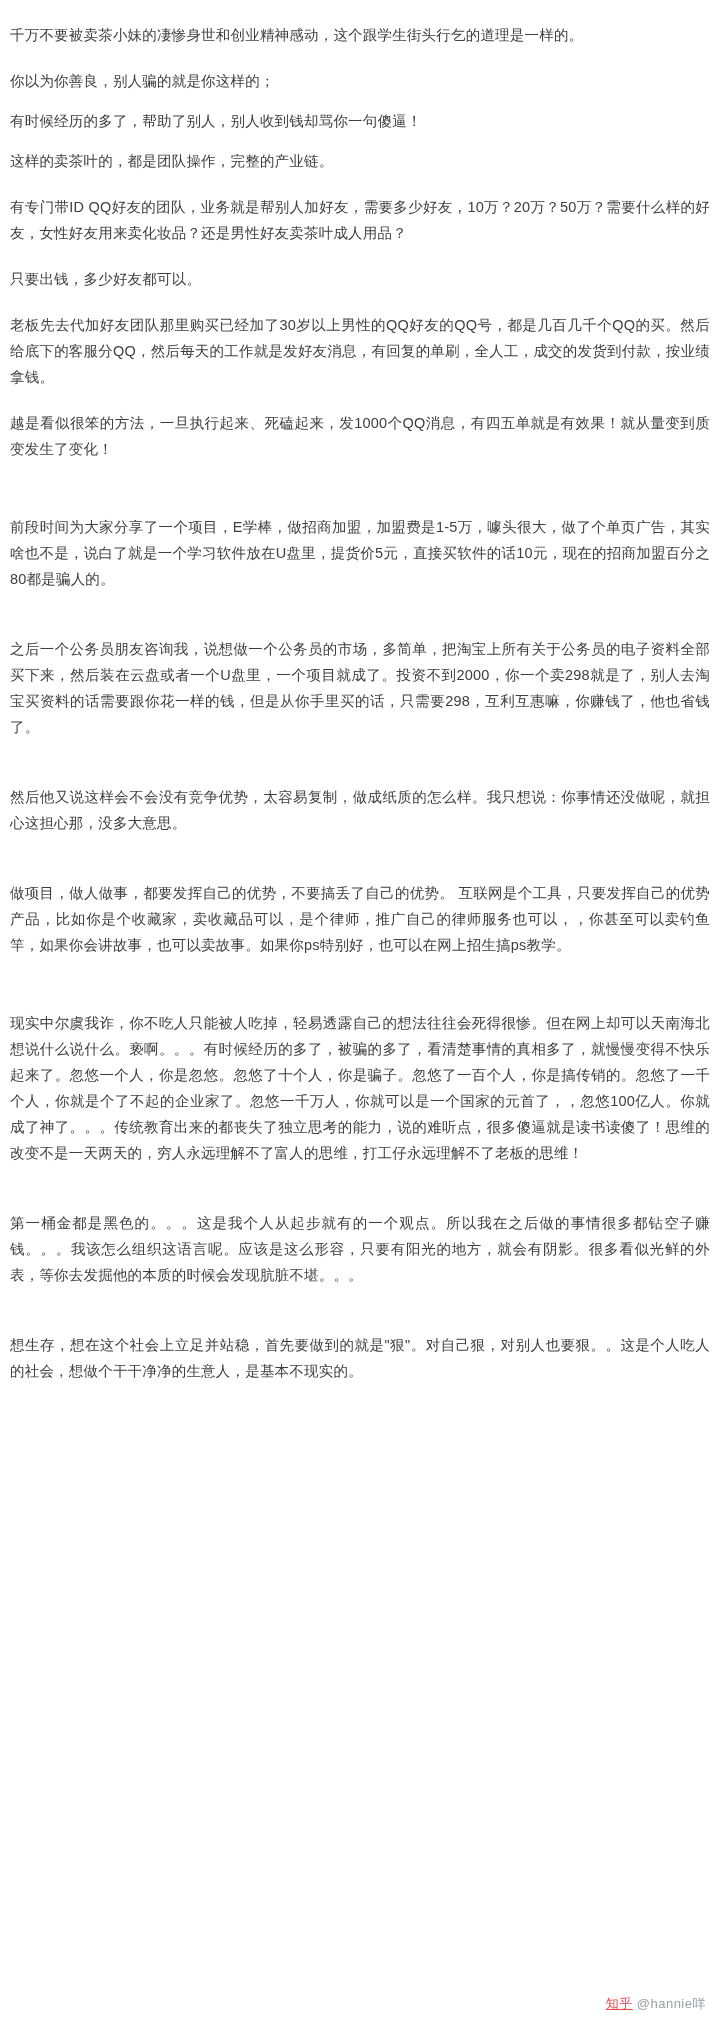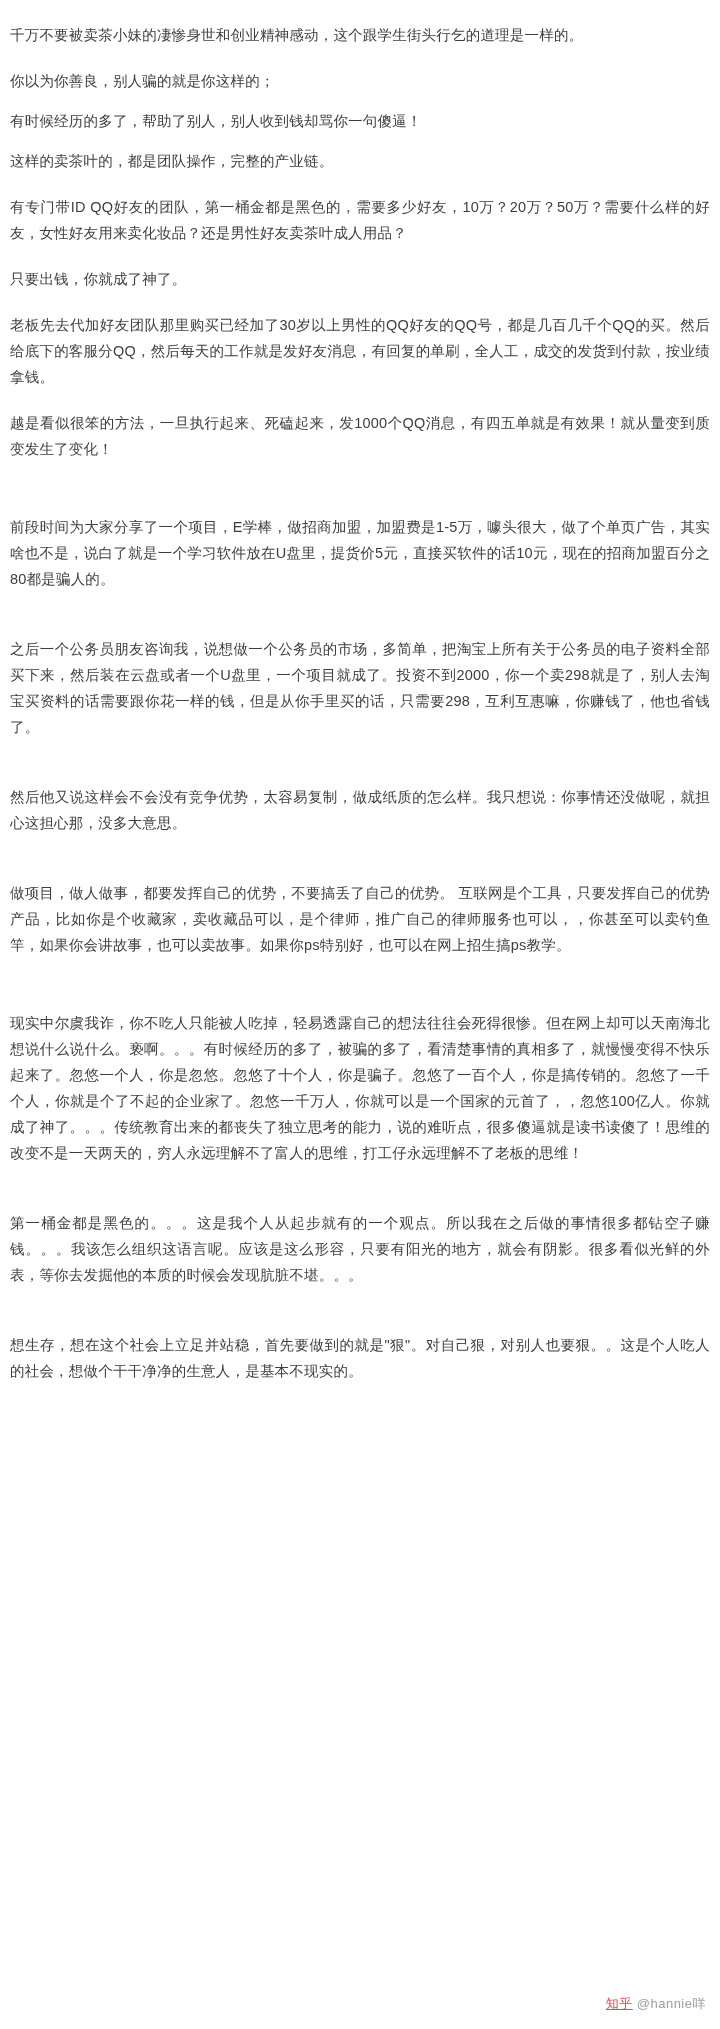--- a/index.html
+++ b/index.html
@@ -64,22 +64,22 @@
 </head>
 <body>
 
 <div class="page">
 
   <div class="article">
     <p class="para">千万不要被卖茶小妹的凄惨身世和创业精神感动，这个跟学生街头行乞的道理是一样的。</p>
     <p class="para tight">你以为你善良，别人骗的就是你这样的；</p>
     <p class="para tight">有时候经历的多了，帮助了别人，别人收到钱却骂你一句傻逼！</p>
     <p class="para">这样的卖茶叶的，都是团队操作，完整的产业链。</p>
-    <p class="para">有专门带ID QQ好友的团队，第一桶金都是黑色的，需要多少好友，10万？20万？50万？需要什么样的好友，女性好友用来卖化妆品？还是男性好友卖茶叶成人用品？</p>
-    <p class="para">只要出钱，你就成了神了。</p>
+    <p class="para">有专门带ID QQ好友的团队，业务就是帮别人加好友，需要多少好友，10万？20万？50万？需要什么样的好友，女性好友用来卖化妆品？还是男性好友卖茶叶成人用品？</p>
+    <p class="para">只要出钱，多少好友都可以。</p>
     <p class="para">老板先去代加好友团队那里购买已经加了30岁以上男性的QQ好友的QQ号，都是几百几千个QQ的买。然后给底下的客服分QQ，然后每天的工作就是发好友消息，有回复的单刷，全人工，成交的发货到付款，按业绩拿钱。</p>
     <p class="para gap-xl">越是看似很笨的方法，一旦执行起来、死磕起来，发1000个QQ消息，有四五单就是有效果！就从量变到质变发生了变化！</p>
     <p class="para gap-lg">前段时间为大家分享了一个项目，E学棒，做招商加盟，加盟费是1-5万，噱头很大，做了个单页广告，其实啥也不是，说白了就是一个学习软件放在U盘里，提货价5元，直接买软件的话10元，现在的招商加盟百分之80都是骗人的。</p>
     <p class="para gap-lg">之后一个公务员朋友咨询我，说想做一个公务员的市场，多简单，把淘宝上所有关于公务员的电子资料全部买下来，然后装在云盘或者一个U盘里，一个项目就成了。投资不到2000，你一个卖298就是了，别人去淘宝买资料的话需要跟你花一样的钱，但是从你手里买的话，只需要298，互利互惠嘛，你赚钱了，他也省钱了。</p>
     <p class="para gap-lg">然后他又说这样会不会没有竞争优势，太容易复制，做成纸质的怎么样。我只想说：你事情还没做呢，就担心这担心那，没多大意思。</p>
     <p class="para gap-xl">做项目，做人做事，都要发挥自己的优势，不要搞丢了自己的优势。 互联网是个工具，只要发挥自己的优势产品，比如你是个收藏家，卖收藏品可以，是个律师，推广自己的律师服务也可以，，你甚至可以卖钓鱼竿，如果你会讲故事，也可以卖故事。如果你ps特别好，也可以在网上招生搞ps教学。</p>
     <p class="para gap-lg">现实中尔虞我诈，你不吃人只能被人吃掉，轻易透露自己的想法往往会死得很惨。但在网上却可以天南海北想说什么说什么。亵啊。。。有时候经历的多了，被骗的多了，看清楚事情的真相多了，就慢慢变得不快乐起来了。忽悠一个人，你是忽悠。忽悠了十个人，你是骗子。忽悠了一百个人，你是搞传销的。忽悠了一千个人，你就是个了不起的企业家了。忽悠一千万人，你就可以是一个国家的元首了，，忽悠100亿人。你就成了神了。。。传统教育出来的都丧失了独立思考的能力，说的难听点，很多傻逼就是读书读傻了！思维的改变不是一天两天的，穷人永远理解不了富人的思维，打工仔永远理解不了老板的思维！</p>
     <p class="para gap-lg">第一桶金都是黑色的。。。这是我个人从起步就有的一个观点。所以我在之后做的事情很多都钻空子赚钱。。。我该怎么组织这语言呢。应该是这么形容，只要有阳光的地方，就会有阴影。很多看似光鲜的外表，等你去发掘他的本质的时候会发现肮脏不堪。。。</p>
     <p class="para">想生存，想在这个社会上立足并站稳，首先要做到的就是"狠"。对自己狠，对别人也要狠。。这是个人吃人的社会，想做个干干净净的生意人，是基本不现实的。</p>
   </div>

